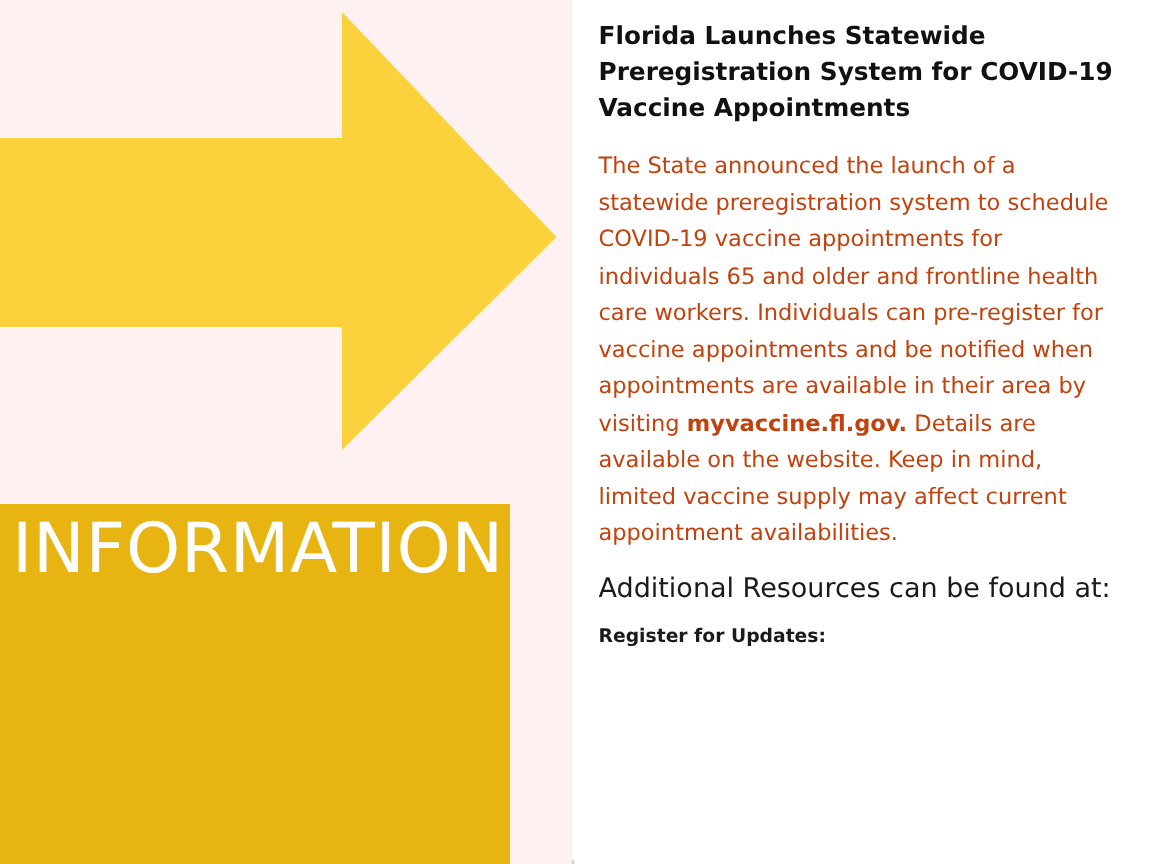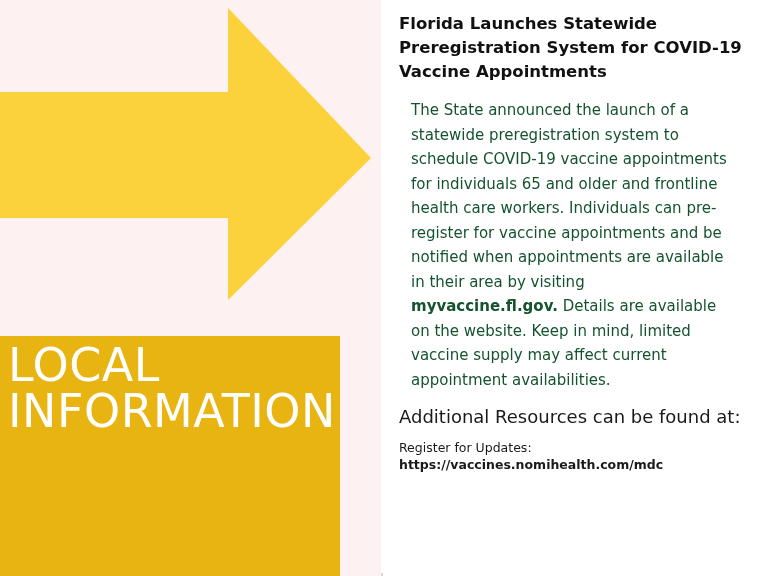--- a/index.html
+++ b/index.html
@@ -82,22 +82,22 @@
     font-weight: bold;
     font-size: 16.5px;
     line-height: 24px;
     color: #111111;
     margin: 0 0 14px 0;
   }
   .body-copy {
     font-family: "DejaVu Sans", sans-serif;
     font-size: 15px;
     line-height: 24.5px;
-    color: #14532d;
-    margin: 12px;
+    color: #c2410c;
+    margin: 0;
   }
   .body-copy b {
     font-weight: bold;
   }
   .resources {
     margin-top: 16px;
     font-family: "DejaVu Sans", sans-serif;
     font-size: 18px;
     line-height: 17px;
     color: #1a1a1a;
@@ -110,55 +110,53 @@
     word-break: break-all;
   }
   .register {
     margin-top: 14px;
     font-family: "DejaVu Sans", sans-serif;
     font-size: 12.5px;
     line-height: 17px;
     color: #1a1a1a;
   }
   .register .lbl {
-    font-weight: normal;
+    font-weight: bold;
   }
   .register .url {
     font-weight: bold;
   }
 </style>
 </head>
 <body>
 
 <div class="slide">
 
   <div class="left-panel">
     <div class="arrow">
       <svg width="371" height="320" viewBox="0 0 371 320" xmlns="http://www.w3.org/2000/svg">
         <polygon points="0,92 228,92 228,8 371,158 228,300 228,218 0,218" fill="#fcd23c"></polygon>
       </svg>
     </div>
     <div class="banner">
       <div class="banner-text">
-        <span class="banner-line">LOCAL</span>
         <span class="banner-line">INFORMATION</span>
       </div>
     </div>
   </div>
 
   <div class="divider"></div>
 
   <div class="right-panel">
     <h1 class="headline">Florida Launches Statewide Preregistration System for COVID-19 Vaccine Appointments</h1>
 
     <p class="body-copy"><span>The State announced the launch of a statewide preregistration system to schedule COVID-19 vaccine appointments for individuals 65 and older and frontline health care workers. Individuals can pre-register for vaccine appointments and be notified when appointments are available in their area by visiting </span><b>myvaccine.fl.gov.</b><span> Details are available on the website.  Keep in mind, limited vaccine supply may affect current appointment availabilities.</span></p>
 
     <div class="resources">
       <div class="lbl">Additional Resources can be found at:</div>
     </div>
 
     <div class="register">
       <div class="lbl">Register for Updates:</div>
-      <div class="url">https://vaccines.nomihealth.com/mdc</div>
     </div>
   </div>
 
 </div>
 
 </body></html>

